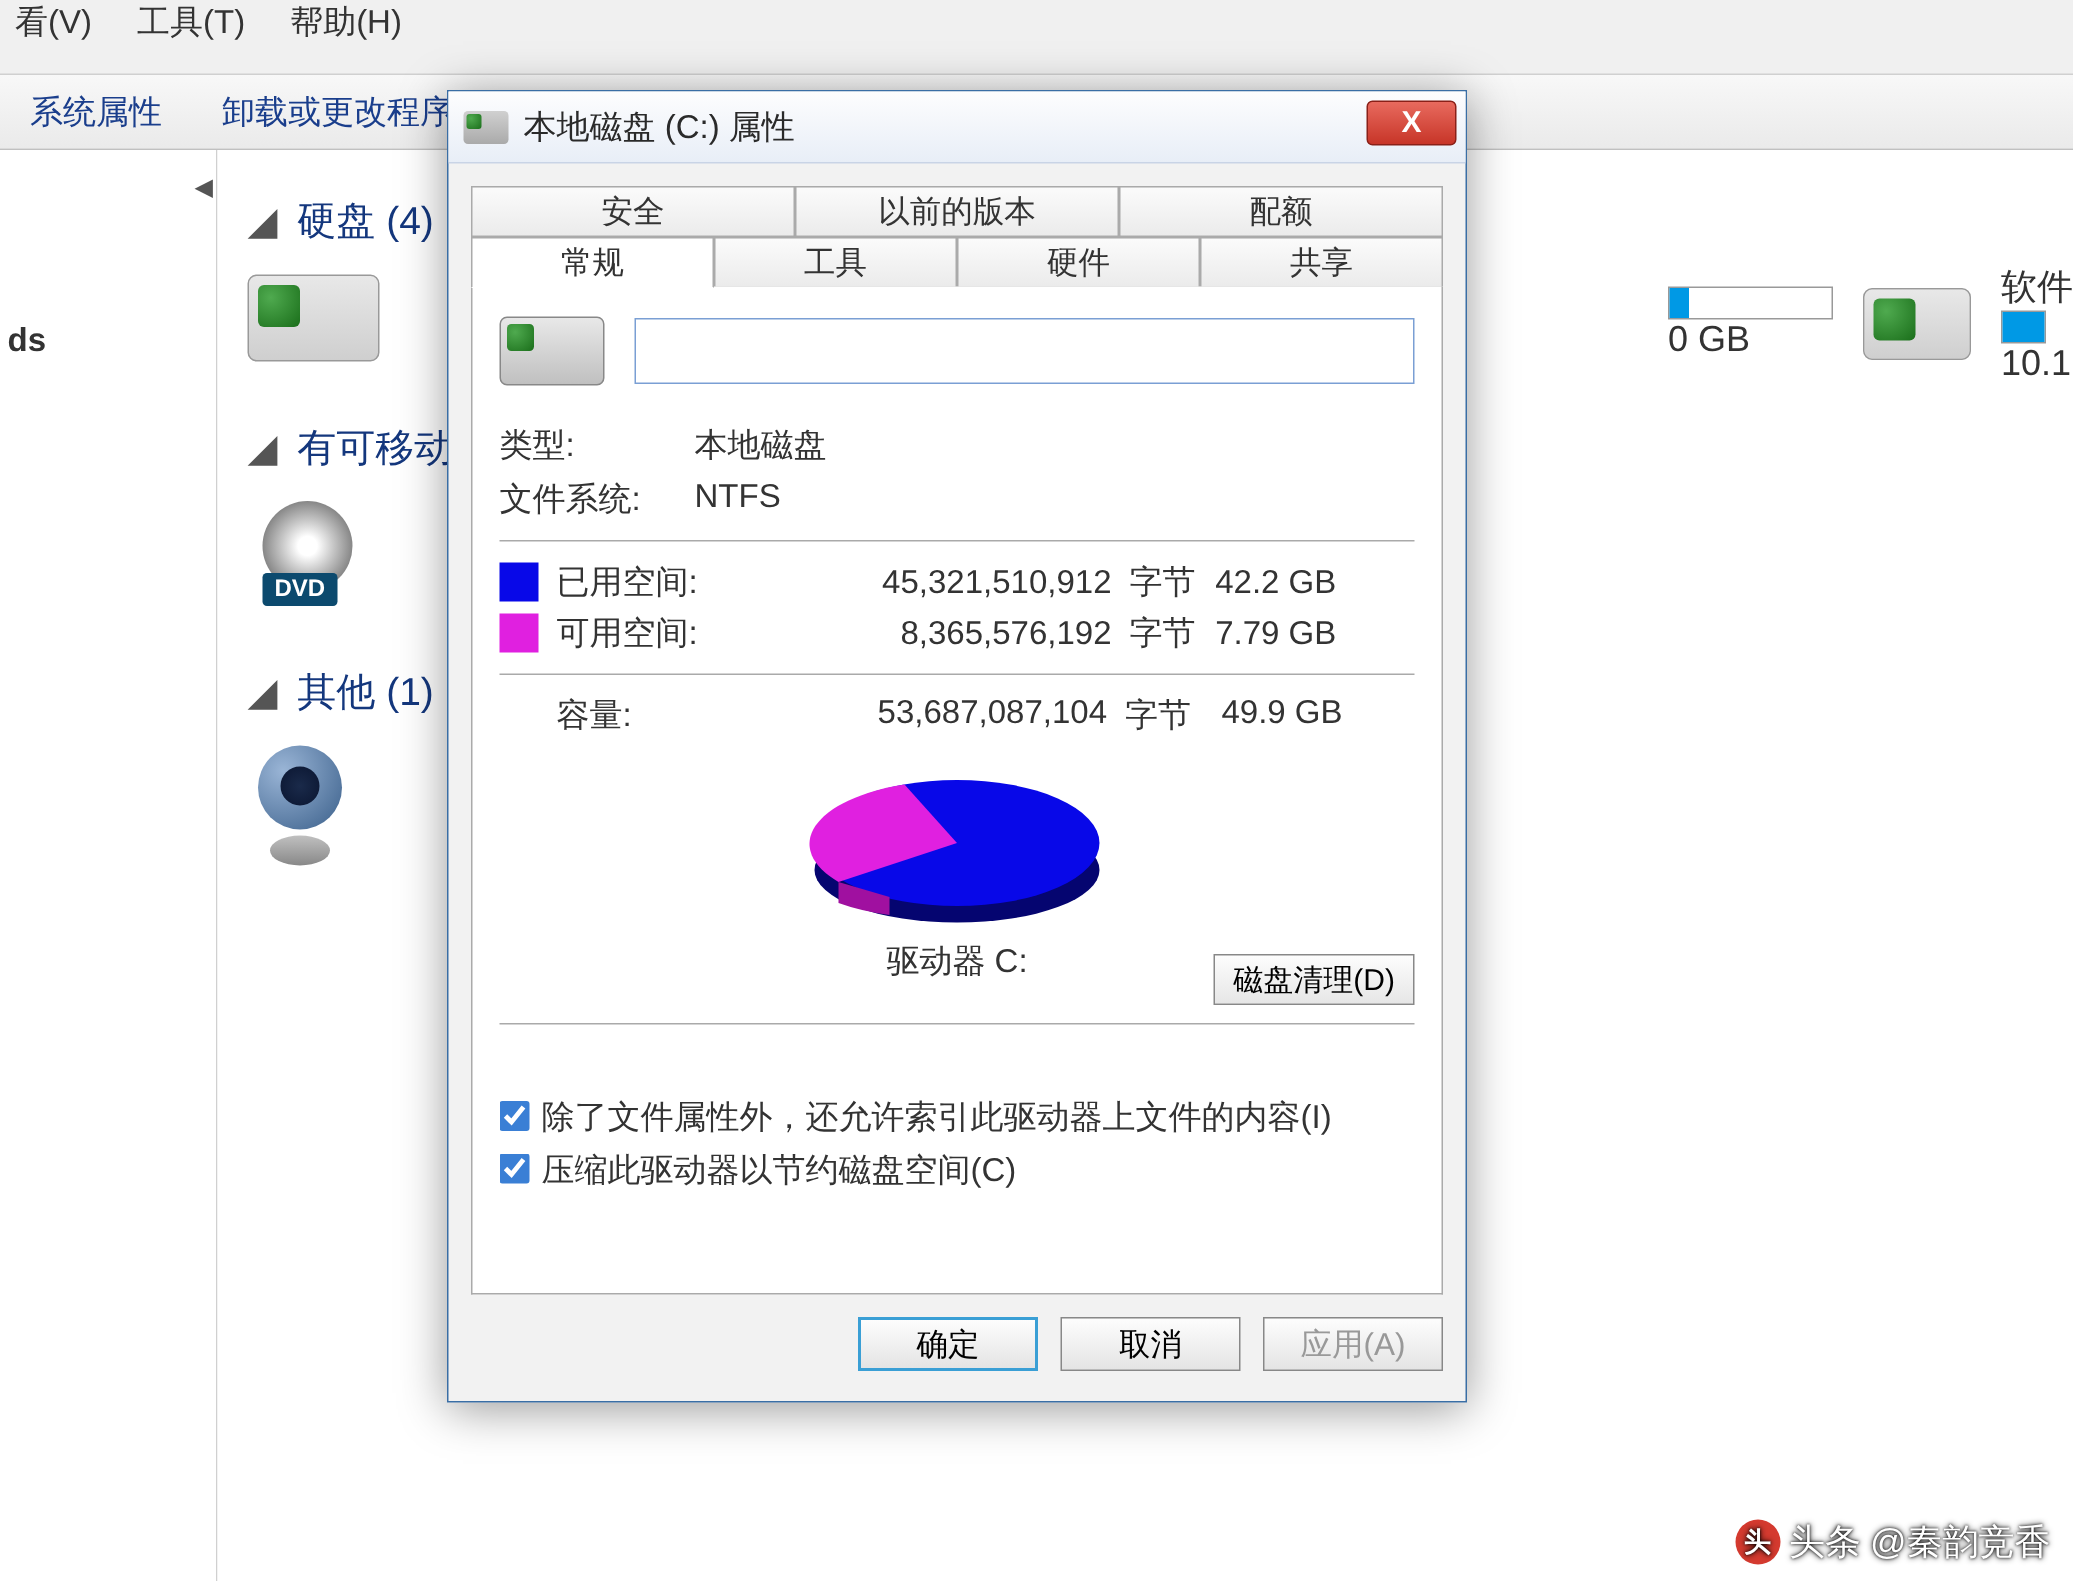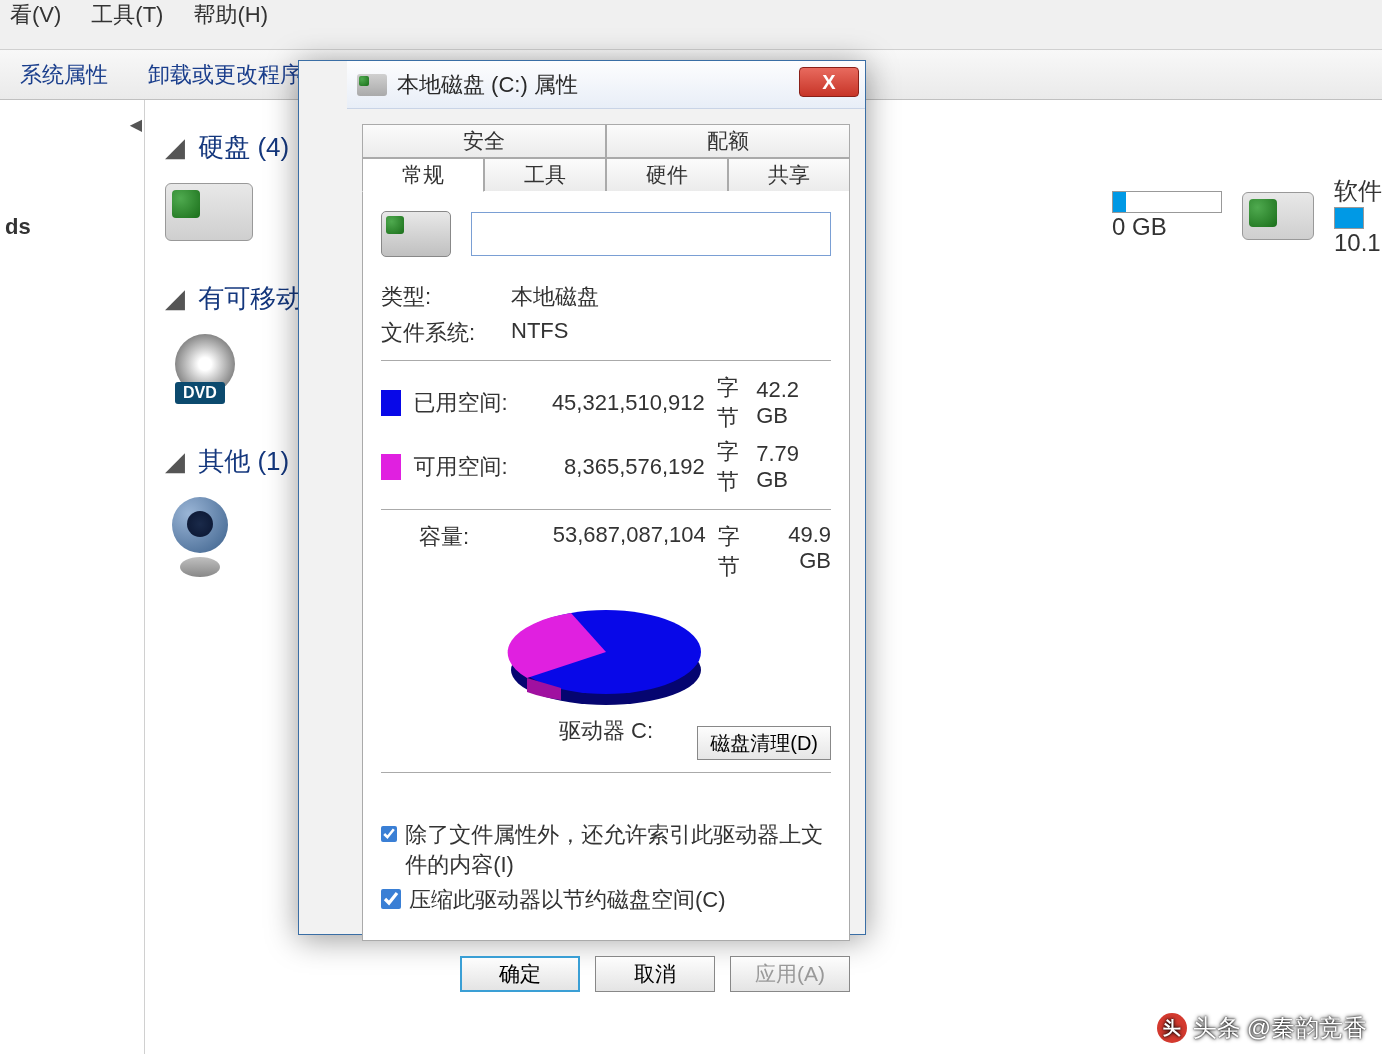--- a/index.html
+++ b/index.html
@@ -123,25 +123,24 @@
 }
 .drive-progress .fill {
   height: 100%; background: #0099e5;
 }
 .drive-text { font-size: 24px; color: #333; }
 
 
 .dialog {
   position: absolute;
   left: 298px; top: 60px;
-  width: 568px; height: 875px;
+  width: 680px; height: 875px;
   background: #f2f2f2;
   border: 1px solid #3a6ea5;
   box-shadow: 0 4px 30px rgba(0,0,0,0.4);
-  padding-left: 48px;
 }
 .dialog-titlebar {
   height: 48px;
   background: linear-gradient(#fdfdfe,#e8eef7);
   display: flex; align-items: center;
   padding: 0 10px;
   border-bottom: 1px solid #c9d4e6;
   position: relative;
 }
 .dialog-icon {
@@ -222,21 +221,21 @@
 .info-row { display: flex; margin: 6px 0; }
 .info-row .label { width: 130px; }
 .hr { border-top: 1px solid #aaa; margin: 12px 0; }
 .space-row { display:flex; align-items:center; margin: 4px 0; }
 .space-swatch { width: 26px; height: 26px; margin-right: 12px; }
 .sw-used { background: #0808e8; }
 .sw-free { background: #e020e0; }
 .space-label { width: 120px; }
 .space-bytes { width: 250px; text-align: right; margin-right: 12px;}
 .space-unit { width: 50px; }
-.space-gb { width: 95px; text-align: left; }
+.space-gb { width: 95px; text-align: center; }
 .capacity-row { display:flex; margin: 10px 0 18px 0; }
 .capacity-row .clabel { width: 155px; padding-left: 38px; }
 .capacity-row .cbytes { width: 250px; text-align: right; margin-right:12px; }
 .capacity-row .cunit { width: 50px; }
 .capacity-row .cgb { width: 95px; text-align: right; }
 
 .pie-wrap { text-align: center; position: relative; height: 160px; }
 .pie {
   width: 210px; height: 110px;
   margin: 0 auto;
@@ -355,20 +354,21 @@
 <div class="dialog">
   <div class="dialog-titlebar">
     <div class="dialog-icon"></div>
     <div class="dialog-title">本地磁盘 (C:) 属性</div>
     <div class="dialog-close">X</div>
   </div>
 
   <div class="dialog-body">
     <div class="tabs-row row1">
       <div class="tab">安全</div>
+      <div class="tab">以前的版本</div>
       <div class="tab">配额</div>
     </div>
     <div class="tabs-row row2">
       <div class="tab">常规</div>
       <div class="tab">工具</div>
       <div class="tab">硬件</div>
       <div class="tab">共享</div>
     </div>
 
     <div class="tab-content">

